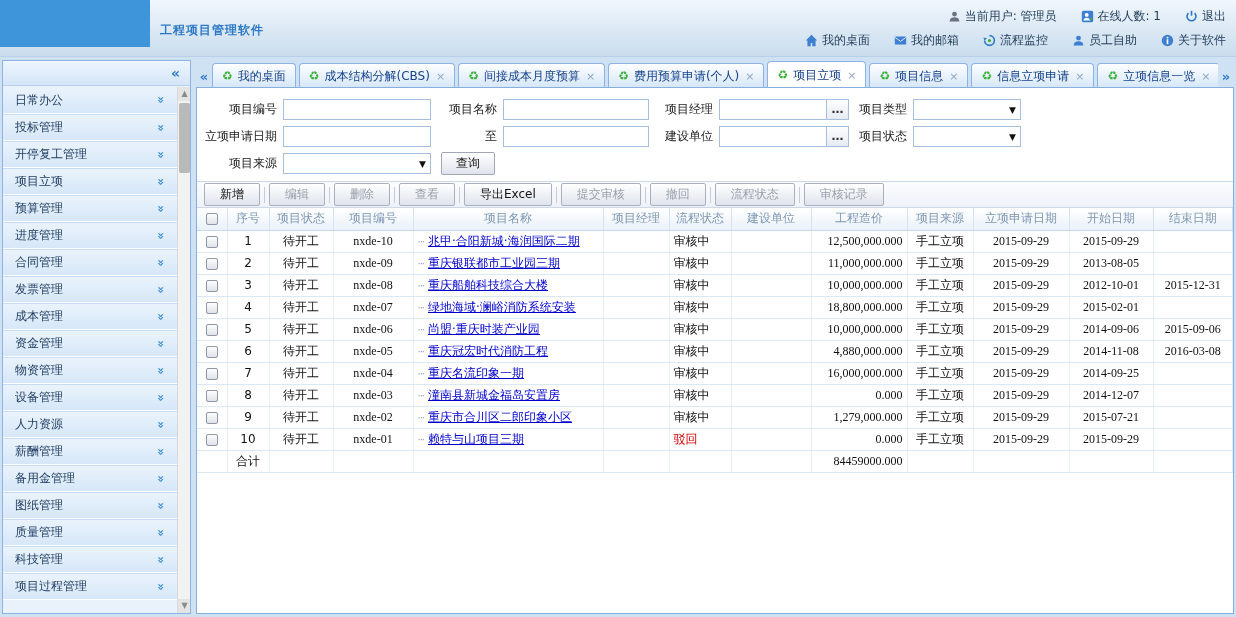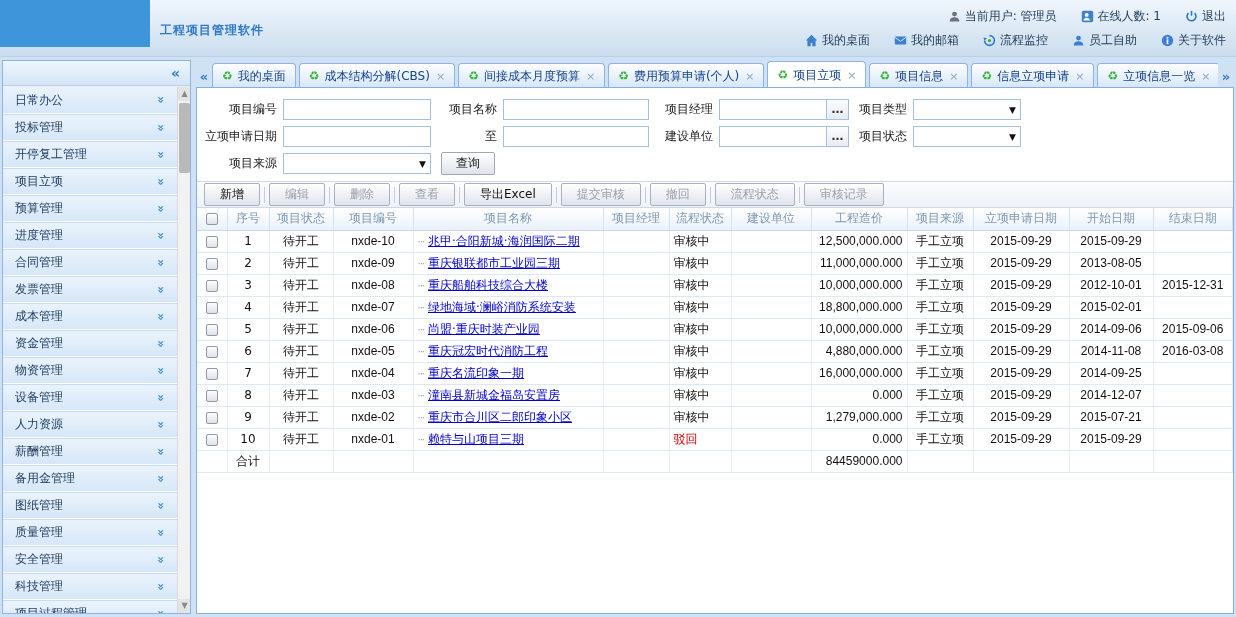--- a/index.html
+++ b/index.html
@@ -77,21 +77,21 @@
   .tb-btn.disabled { color:#9aa0aa; cursor:default; }
   .tb-sep { width:1px; height:16px; background:#c7cdd8; margin:0 2px; }
 
   
   table { border-collapse:collapse; width:100%; table-layout:fixed; }
   thead td { height:22px; background:linear-gradient(#ffffff,#e9f1fa); border-bottom:1px solid #c8d8ea;
              border-right:1px solid #d5e2f0; color:#7e97b2; text-align:center; white-space:nowrap; overflow:hidden; }
   tbody td { height:22px; border-bottom:1px solid #dbe9f6; border-right:1px solid #e4eef9;
              color:#111; white-space:nowrap; overflow:hidden; padding:0 4px; }
   td.center { text-align:center; } td.right { text-align:right; }
-  td.mono, .mono { font-family:Liberation Sans, sans-serif; }
+  td.mono, .mono { font-family:Liberation Serif, serif; }
   .cb { display:inline-block; width:12px; height:12px; border:1px solid #8e98a8; border-radius:2px;
         background:linear-gradient(#fdfdfd,#dfe2e8); vertical-align:middle; cursor:pointer; }
   .treedots { color:#9aa6b4; margin-right:4px; font-size:10px; letter-spacing:-1px; }
   a.proj-link { color:#0000cc; text-decoration:underline; cursor:pointer; }
   .flow-rejected { color:#d40000; }
 </style>
 </head>
 <body>
 
 <div class="screen">
@@ -247,24 +247,20 @@
           <div class="sb-item">
             <span class="sb-label">备用金管理</span>
             <span class="sb-chev">»</span>
           </div>
           <div class="sb-item">
             <span class="sb-label">图纸管理</span>
             <span class="sb-chev">»</span>
           </div>
           <div class="sb-item">
             <span class="sb-label">质量管理</span>
-            <span class="sb-chev">»</span>
-          </div>
-          <div class="sb-item">
-            <span class="sb-label">安全管理</span>
             <span class="sb-chev">»</span>
           </div>
           <div class="sb-item">
             <span class="sb-label">科技管理</span>
             <span class="sb-chev">»</span>
           </div>
           <div class="sb-item">
             <span class="sb-label">项目过程管理</span>
             <span class="sb-chev">»</span>
           </div>

